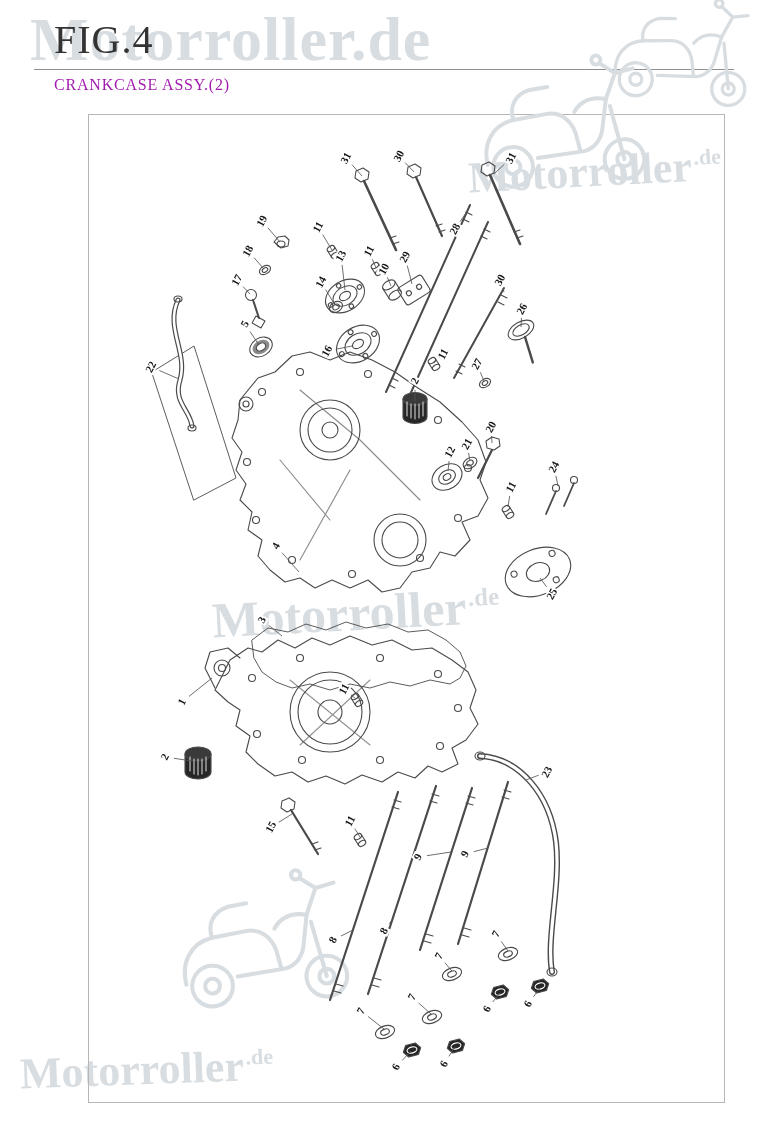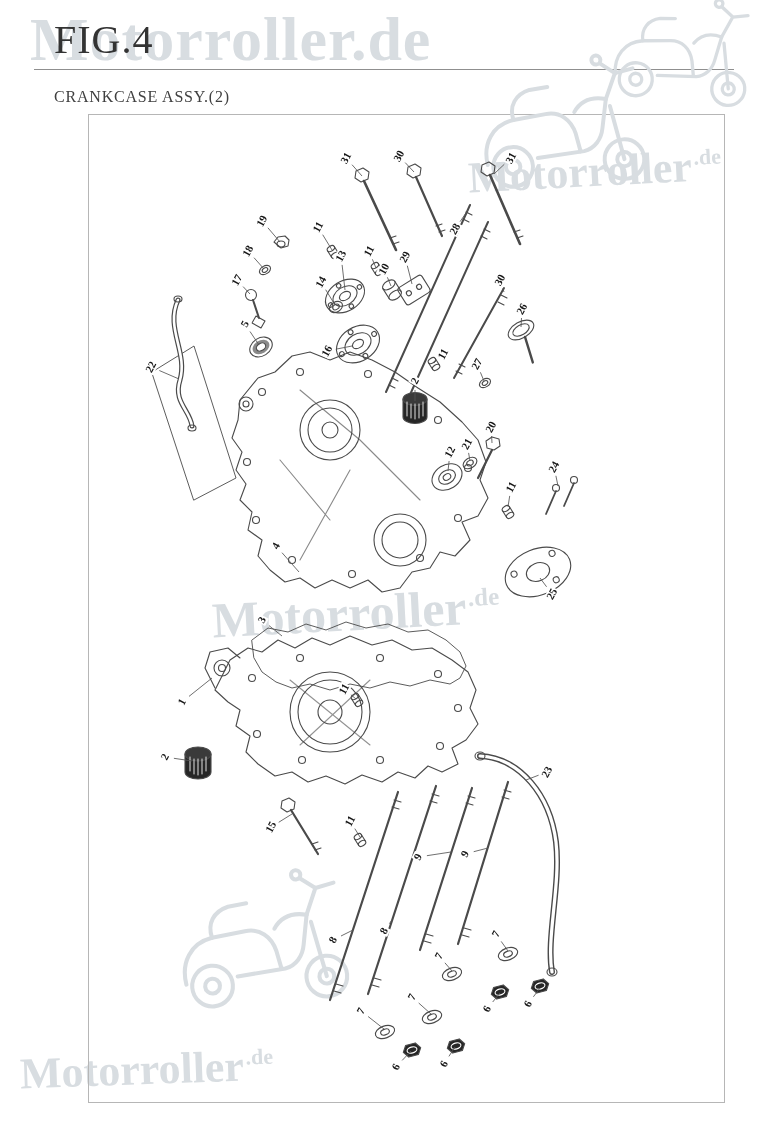--- a/index.html
+++ b/index.html
@@ -7,21 +7,21 @@
   }
   html,body{margin:0;padding:0;background:#fff;}
   .page{position:relative;width:768px;height:1121px;background:#fff;overflow:hidden;
         font-family:Liberation Serif, serif;}
 
   
   .figure-label{position:absolute;left:54px;top:16px;font-size:40px;color:#333;
 
         letter-spacing:1px;z-index:4;}
   .divider{position:absolute;left:34px;right:34px;top:69px;border-top:1.5px solid #8f8f8f;z-index:2;}
-  .subtitle{position:absolute;left:54px;top:88px;font-size:16px;color:#404040;letter-spacing:.8px;z-index:4;}
+  .subtitle{position:absolute;left:54px;top:76px;font-size:16px;color:#a21caf;letter-spacing:.8px;z-index:4;}
 
   
   .frame{position:absolute;left:88px;top:114px;width:635px;height:987px;
          border:1px solid var(--border);z-index:2;}
 
   
   .wm{position:absolute;color:var(--wm);z-index:1;white-space:nowrap;line-height:1;font-weight:700;}
   .wm-top{left:30px;top:8px;font-size:62px;font-weight:600;letter-spacing:1px;}
   .wm-tr{left:468px;top:150px;font-size:44px;transform:rotate(-3deg);}
   .wm-mid{left:212px;top:588px;font-size:50px;transform:rotate(-3deg);}

